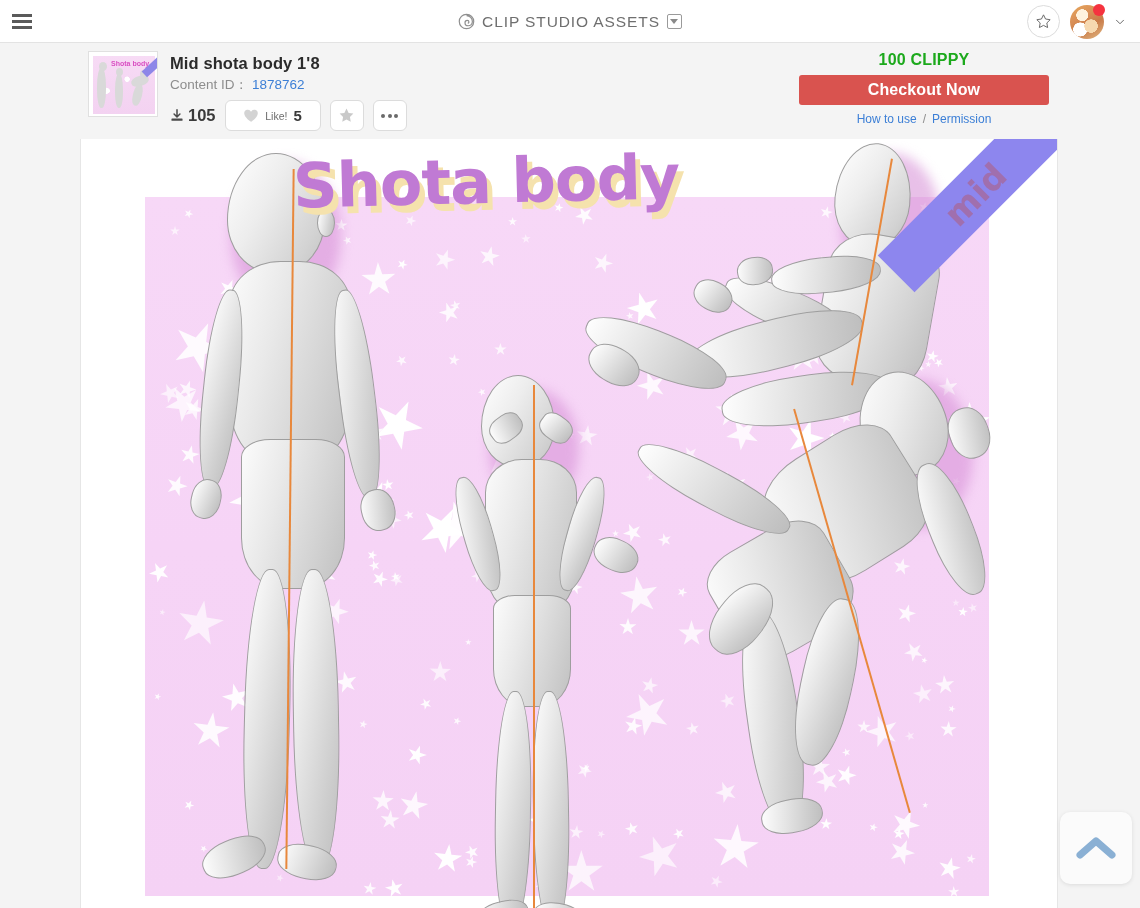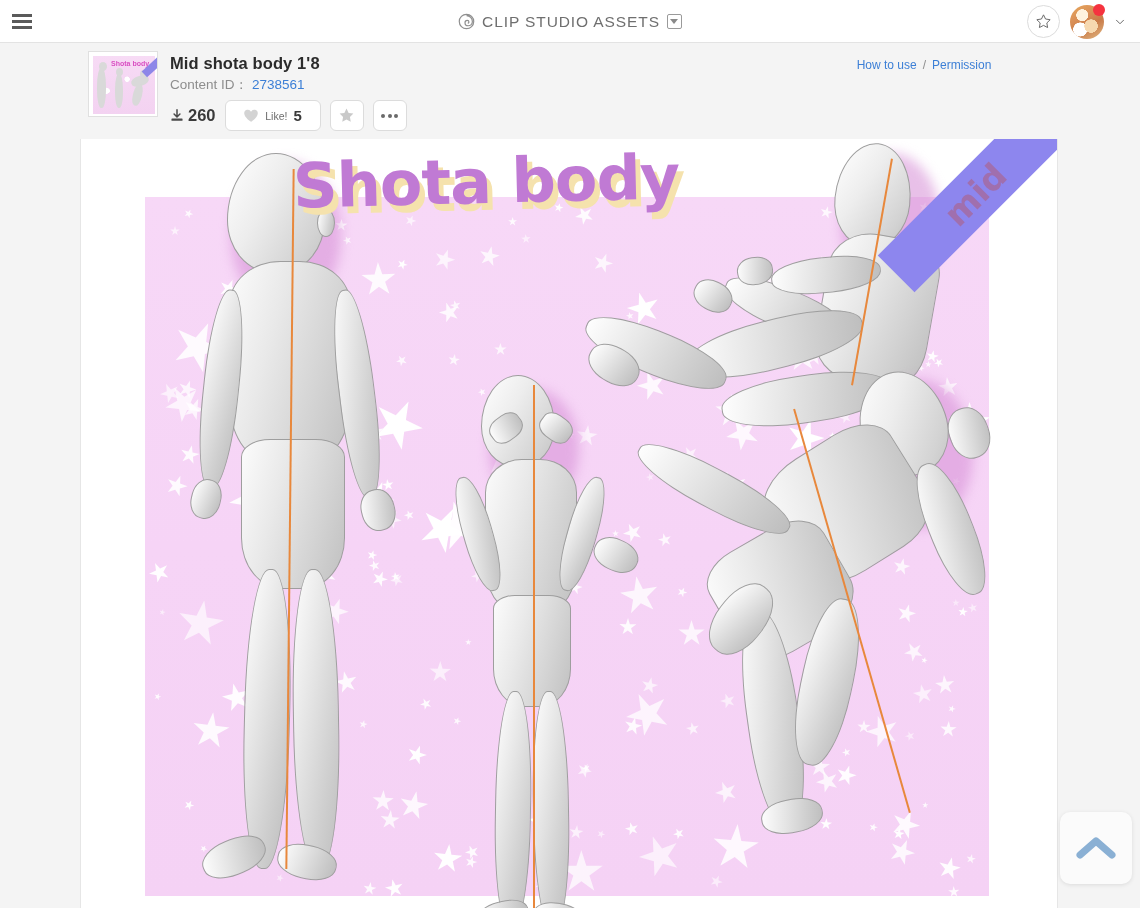--- a/index.html
+++ b/index.html
@@ -311,31 +311,31 @@
         <div class="thumb-fig" style="left:47px; top:14px; width:7px;  height:8px;  border-radius:50%;"></div>
         <div class="thumb-title">Shota body</div>
         <div class="thumb-ribbon"></div>
       </div>
     </div>
 
     <div class="meta">
       <div class="item-title">Mid shota body 1'8</div>
       <div class="cid-row">
         <span class="cid-label">Content ID：</span>
-        <span class="cid-value">2738561</span>
+        <span class="cid-value">1878762</span>
       </div>
     </div>
 
     <div class="action-row">
       <div class="dl-stat">
         <svg class="dl-icon" viewBox="0 0 24 24">
           <path d="M12 2v11M12 14.5l-5-5M12 14.5l5-5" fill="none" stroke="#4a4a4a" stroke-width="2.6" stroke-linecap="round"></path>
           <rect x="2.5" y="17" width="19" height="4.2" rx="1" fill="#4a4a4a"></rect>
         </svg>
-        <span class="dl-count">260</span>
+        <span class="dl-count">105</span>
       </div>
 
       <div class="pill-btn like-btn">
         <svg class="heart-ic" viewBox="0 0 24 22">
           <path d="M12 20.5S1.8 14.2 1.8 7.7A5.4 5.4 0 0 1 12 5.2 5.4 5.4 0 0 1 22.2 7.7C22.2 14.2 12 20.5 12 20.5z" fill="#d3d3d3"></path>
         </svg>
         <span class="like-word">Like!</span>
         <span class="like-num">5</span>
       </div>
 
@@ -347,20 +347,22 @@
 
       <div class="pill-btn more-btn">
         <i></i>
         <i></i>
         <i></i>
       </div>
     </div>
   </div>
 
   <div class="buy-block">
+    <div class="price">100 CLIPPY</div>
+    <button class="checkout">Checkout Now</button>
     <div class="links">
       <a>How to use</a>
       <span class="sep">/</span>
       <a>Permission</a>
     </div>
   </div>
 </div>
 
 <div class="content-panel">
 

